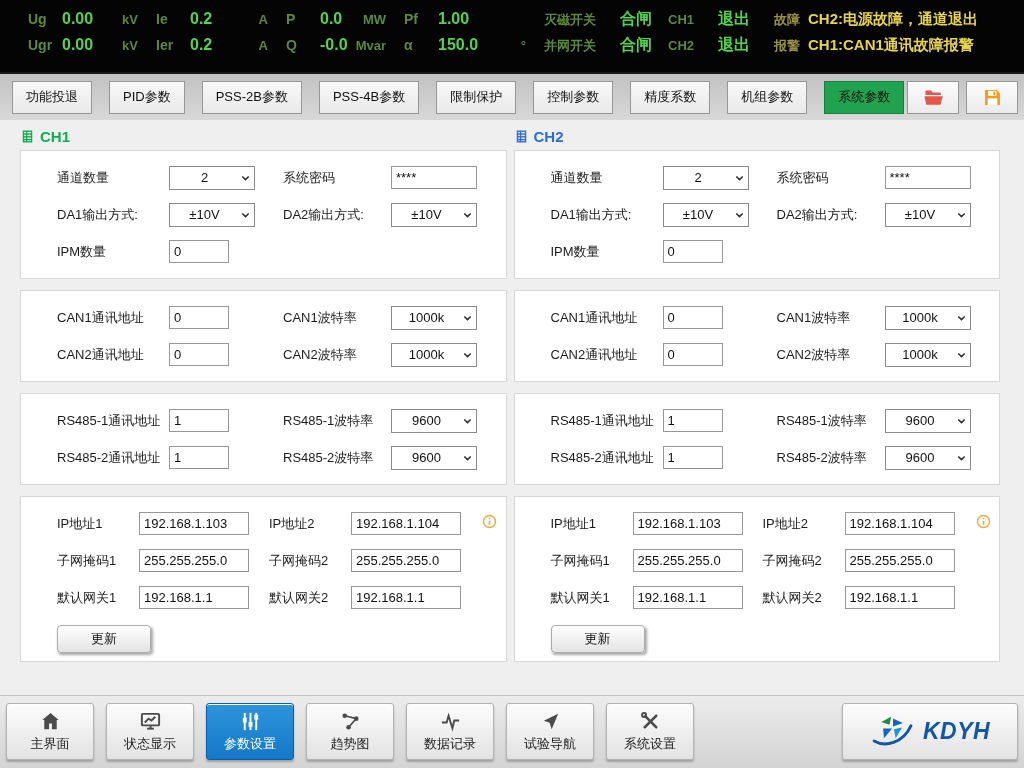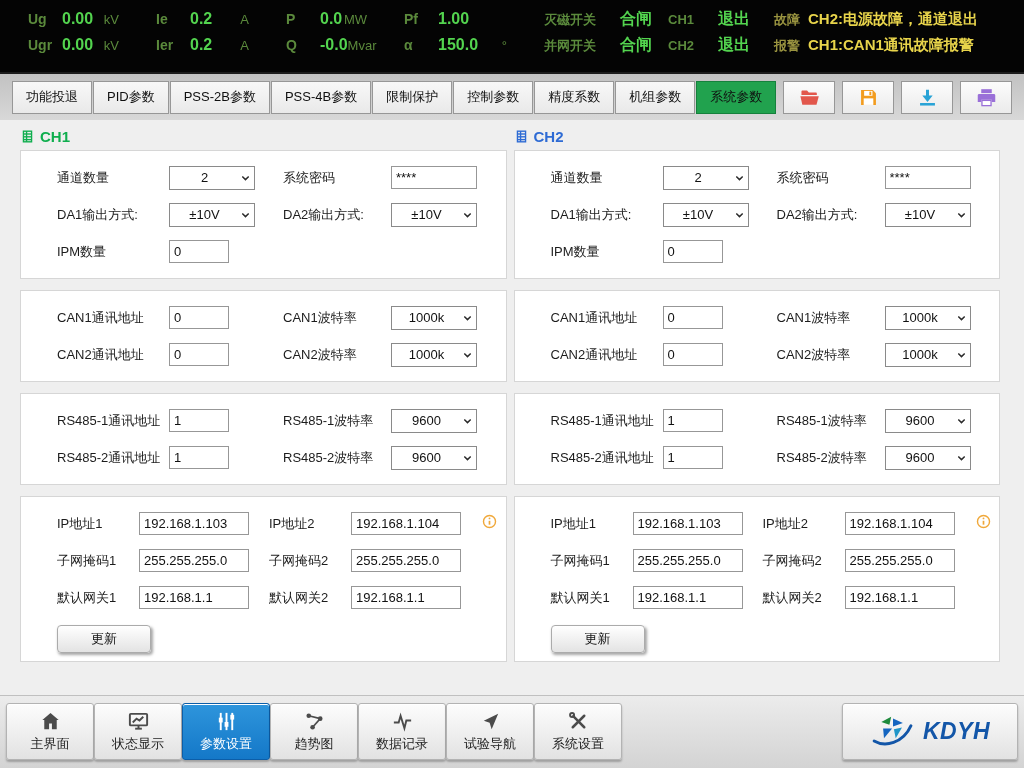--- a/index.html
+++ b/index.html
@@ -6,21 +6,21 @@
   html,body{width:1024px;height:768px}
   body{font-family:"Liberation Sans","DejaVu Sans",sans-serif;background:#555}
   .screen{width:1024px;height:768px;background:#efefef;display:flex;flex-direction:column;overflow:hidden}
 
   
   .topbar{height:72px;background:#040404;display:flex;align-items:center;padding:0 8px 8px 28px;flex:none}
   .metric-grid{display:grid;grid-auto-flow:column;grid-template-rows:repeat(2,26px);grid-template-columns:128px 130px 118px 140px;align-items:center}
   .metric{display:flex;align-items:baseline}
   .m-label{color:var(--metric-label-green);font-weight:bold;font-size:14px;min-width:30px}
   .m-value{color:var(--metric-value-green);font-weight:bold;font-size:16px;margin-left:4px;white-space:nowrap}
-  .m-unit{color:var(--metric-label-green);font-weight:normal;font-size:13px;margin-left:auto;padding-right:37px;white-space:nowrap}
+  .m-unit{color:var(--metric-label-green);font-weight:bold;font-size:13px;margin-left:auto;padding-right:18px;white-space:nowrap}
   .pair-grid{display:grid;grid-template-rows:repeat(2,26px);align-items:center}
   .sw-grid{width:124px}
   .cs-grid{width:106px}
   .pair{display:flex;align-items:baseline;white-space:nowrap}
   .p-label{color:var(--metric-label-green);font-weight:bold;font-size:13px}
   .p-value{color:var(--status-value-green);font-weight:bold;font-size:16px;margin-left:24px}
   .alert-grid{flex:1}
   .a-label{color:var(--alarm-label-olive);font-weight:bold;font-size:13px}
   .a-value{color:var(--alarm-text-yellow);font-weight:bold;font-size:15px;margin-left:8px}
 
@@ -49,21 +49,21 @@
   .select{width:86px;height:24px;border:1px solid #8a8a8a;background:#fff;display:flex;align-items:center;position:relative;cursor:default}
   .sel-val{flex:1;text-align:center;font-size:13px;color:#111;padding-right:15px}
   .select .icon{position:absolute;right:3px;top:50%;transform:translateY(-50%);display:flex}
   .select svg{width:11px;height:11px;color:#2b2b2b}
   .info-wrap{display:flex;margin-left:20px;cursor:pointer}
   .info-wrap svg{width:17px;height:17px;color:var(--info-orange)}
   .btnrow{margin-top:9px}
   .update-btn{width:94px;height:28px;border:1px solid #ababab;border-radius:4px;background:linear-gradient(#ffffff,#e3e3e3);box-shadow:1.5px 2px 3px rgba(0,0,0,.35);font-size:13px;font-family:inherit;color:#111;cursor:pointer}
 
   
-  .navbar{height:73px;flex:none;background:linear-gradient(#ececec,#d3d3d3);border-top:1px solid #c0c0c0;display:flex;gap:0;padding:7px 6px 8px}
+  .navbar{height:73px;flex:none;background:linear-gradient(#ececec,#d3d3d3);border-top:1px solid #c0c0c0;display:flex;gap:12px;padding:7px 6px 8px}
   .nav-btn{width:88px;border:1px solid #b3b3b3;border-radius:3px;background:linear-gradient(#fdfdfd,#e2e2e2);box-shadow:0 2px 2px rgba(0,0,0,.25),inset 0 1px 0 #fff;display:flex;flex-direction:column;align-items:center;justify-content:center;gap:2px;font-size:13px;color:#222;cursor:pointer;font-family:inherit}
   .nav-btn .icon{display:flex}
   .nav-btn svg{width:23px;height:23px;color:#4b4b4b}
   .nav-btn.active{background:linear-gradient(#2e95dc,var(--active-nav-blue));color:#fff;border-color:#0c5ea8}
   .nav-btn.active svg{color:#fff}
   .logo-btn{margin-left:auto;width:176px;flex-direction:row;gap:7px}
   .logo-btn svg{width:46px;height:36px}
   .logo-text{font-size:23px;font-weight:bold;font-style:italic;color:var(--logo-blue);letter-spacing:.5px}
 </style>
 </head>
@@ -140,21 +140,21 @@
           <span class="a-value" data-name="alert-value">CH2:电源故障，通道退出</span>
         </div>
         <div class="pair" data-name="alert--">
           <span class="a-label" data-name="alert-label">报警</span>
           <span class="a-value" data-name="alert-value">CH1:CAN1通讯故障报警</span>
         </div>
       </div>
   </header>
 
   <nav class="tabbar" data-name="tab-bar">
-    <div style="display:flex;gap:1px" data-name="tab-list">
+    <div style="display:flex;gap:17px" data-name="tab-list">
         <button class="tab" data-name="tab-function-toggle">功能投退</button>
         <button class="tab" data-name="tab-pid-params">PID参数</button>
         <button class="tab" data-name="tab-pss2b-params">PSS-2B参数</button>
         <button class="tab" data-name="tab-pss4b-params">PSS-4B参数</button>
         <button class="tab" data-name="tab-limit-protection">限制保护</button>
         <button class="tab" data-name="tab-control-params">控制参数</button>
         <button class="tab" data-name="tab-accuracy-coeff">精度系数</button>
         <button class="tab" data-name="tab-unit-params">机组参数</button>
         <button class="tab active" data-name="tab-system-params">系统参数</button>
       </div>

